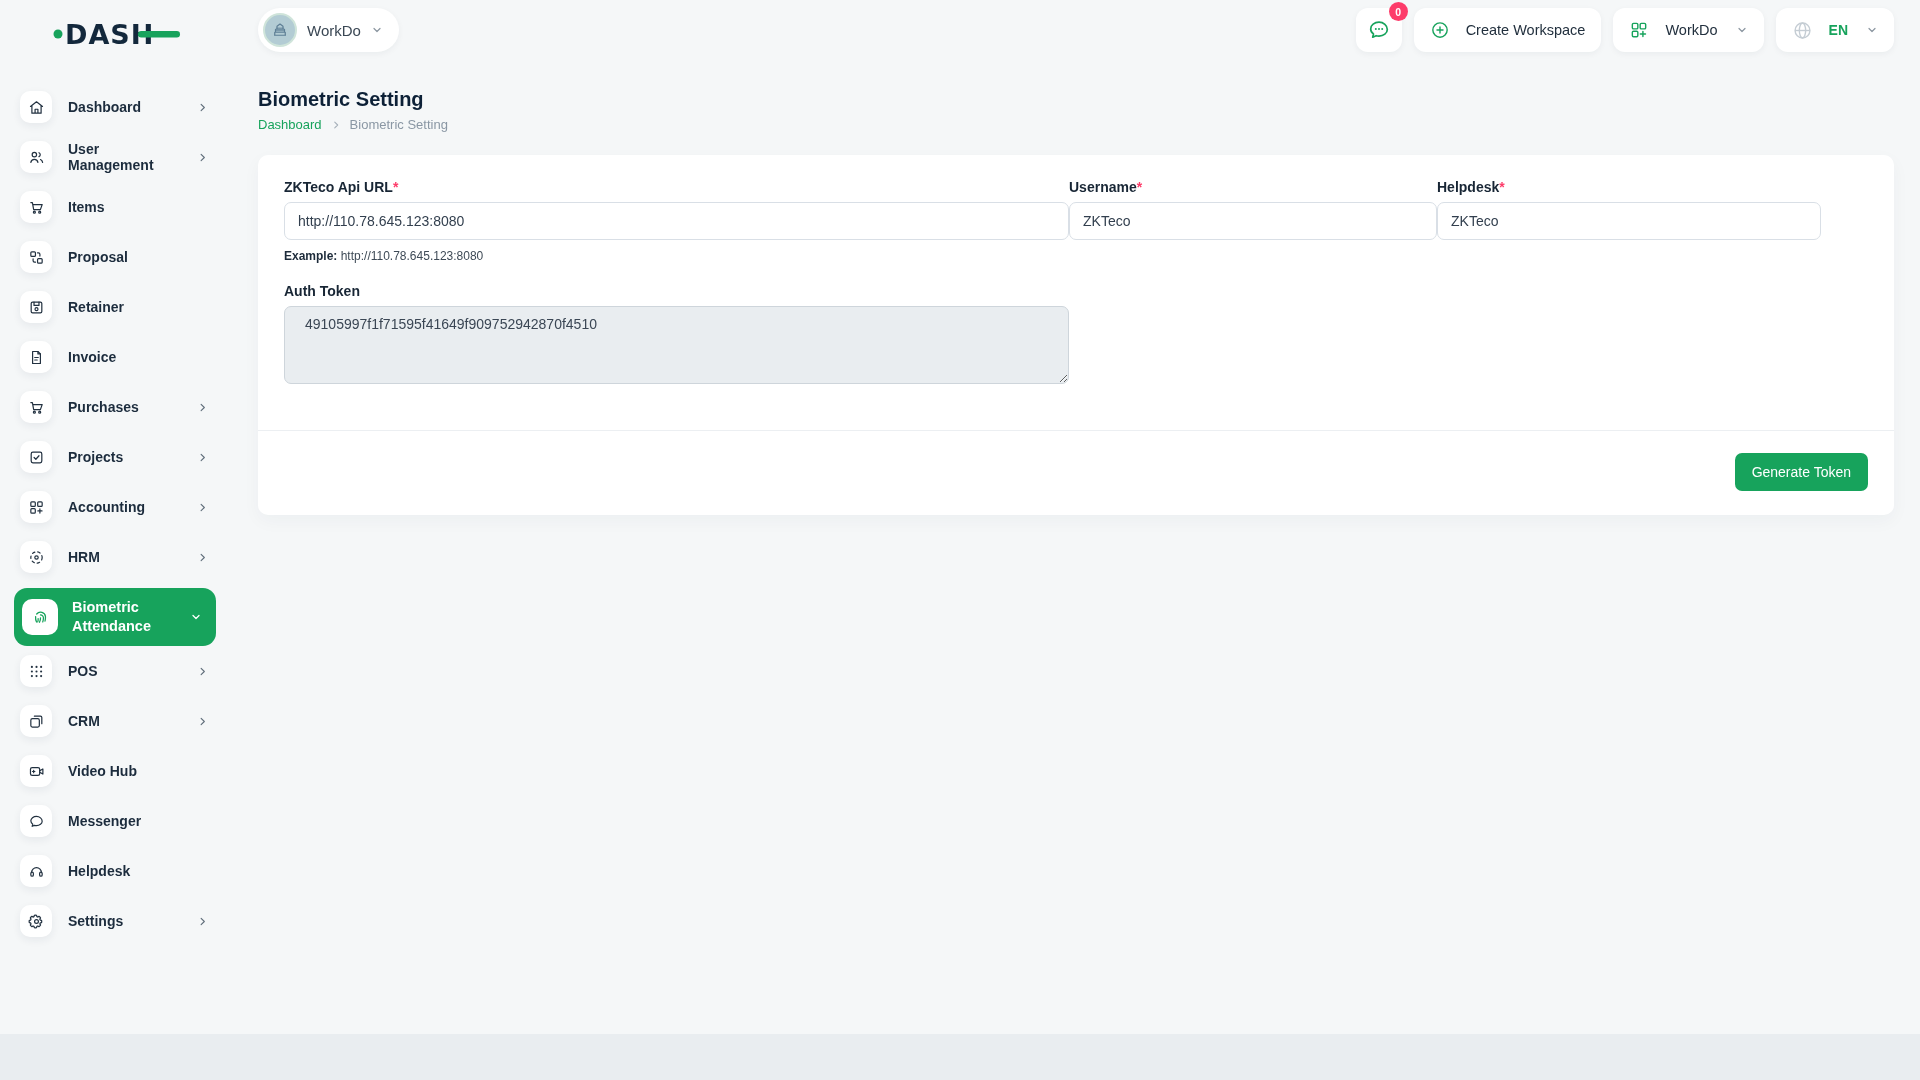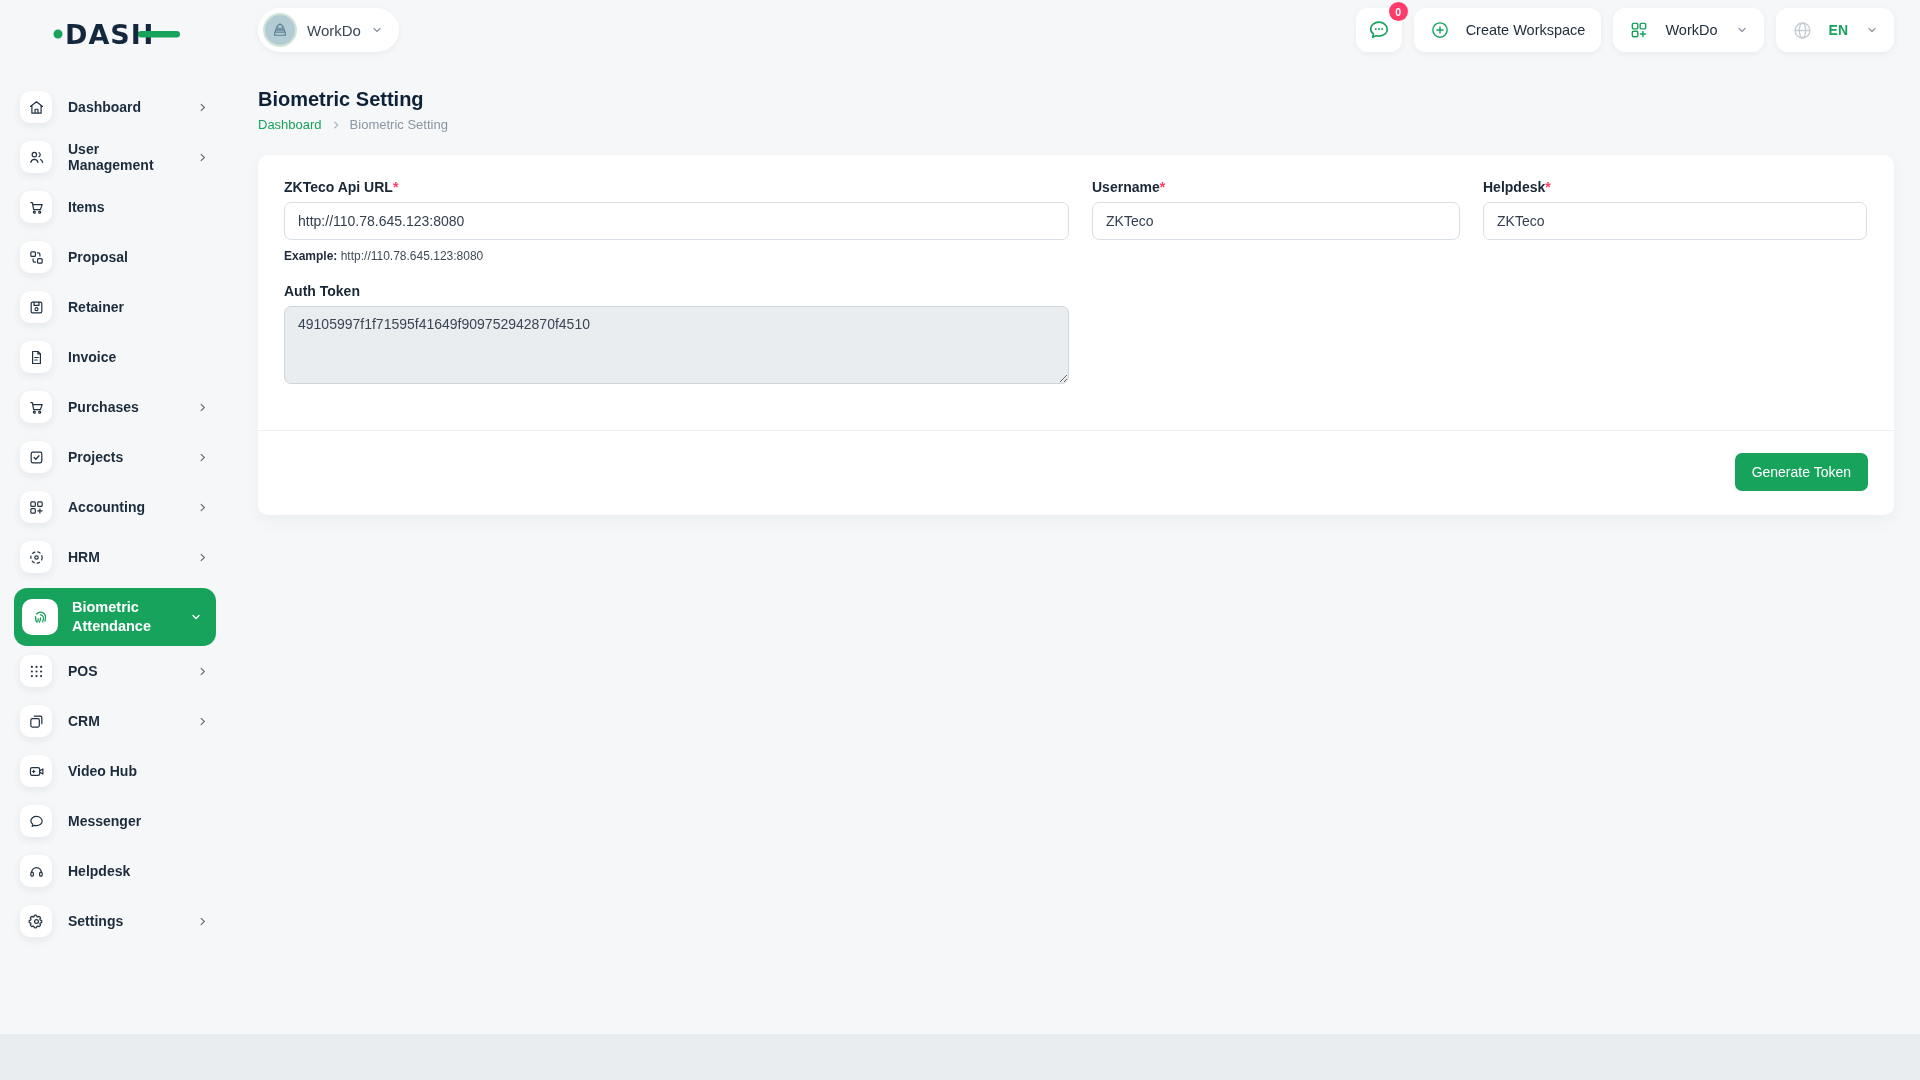--- a/index.html
+++ b/index.html
@@ -59,33 +59,33 @@
   .breadcrumb{position:absolute;left:28px;top:117px;display:flex;align-items:center;gap:9px;font-size:13px;}
   .bc-link{color:#17a35c;cursor:pointer;font-weight:500;}
   .bc-sep{color:#9aa6b1;display:flex;}
   .bc-current{color:#8a97a4;}
 
   .card{position:absolute;left:28px;top:155px;width:1636px;background:#fff;border-radius:10px;
     box-shadow:0 6px 18px rgba(24,44,74,.04);}
   .card-body{padding:24px 26px 0 26px;}
   .note{font-size:13px;color:#222f3c;margin-bottom:22px;}
   .note b{color:#fd3c6a;font-weight:700;}
-  .fields{display:flex;gap:23px;}
+  .fields{display:flex;}
   .fcol1{width:785px;}
   .fcol2{width:368px;}
   .fcol3{width:384px;}
   label.f-label{display:block;font-size:14px;font-weight:700;color:#182635;margin-bottom:7px;}
   .req{color:#fd3c6a;font-weight:700;}
   .f-input{width:100%;height:38px;border:1px solid #d9dfe6;border-radius:7px;padding:0 13px;
     font-size:14px;color:#323f4e;font-family:inherit;background:#fff;outline:none;}
   .example{font-size:12px;color:#3e4a56;margin-top:9px;}
   .example b{color:#1d2b3a;}
   .token-wrap{margin-top:20px;}
   .token-area{width:785px;height:78px;background:#e9edf0;border:1px solid #ced5db;border-radius:7px;
-    padding:9px 13px;font-size:14px;color:#3a4654;font-family:inherit;resize:both;outline:none;}
+    padding:9px 20px;font-size:14px;color:#3a4654;font-family:inherit;resize:both;outline:none;}
   .card-divider{border:none;border-top:1px solid #eceff2;margin-top:42px;}
   .card-footer{padding:22px 26px 24px 32px;display:flex;justify-content:flex-end;}
   .btn-primary{background:#17a35c;color:#fff;border:none;border-radius:7px;padding:0 17px;height:38px;
     font-size:14px;font-weight:500;font-family:inherit;cursor:pointer;}
   svg{display:block;}
 </style>
 </head>
 <body>
 
 <div class="logo">

